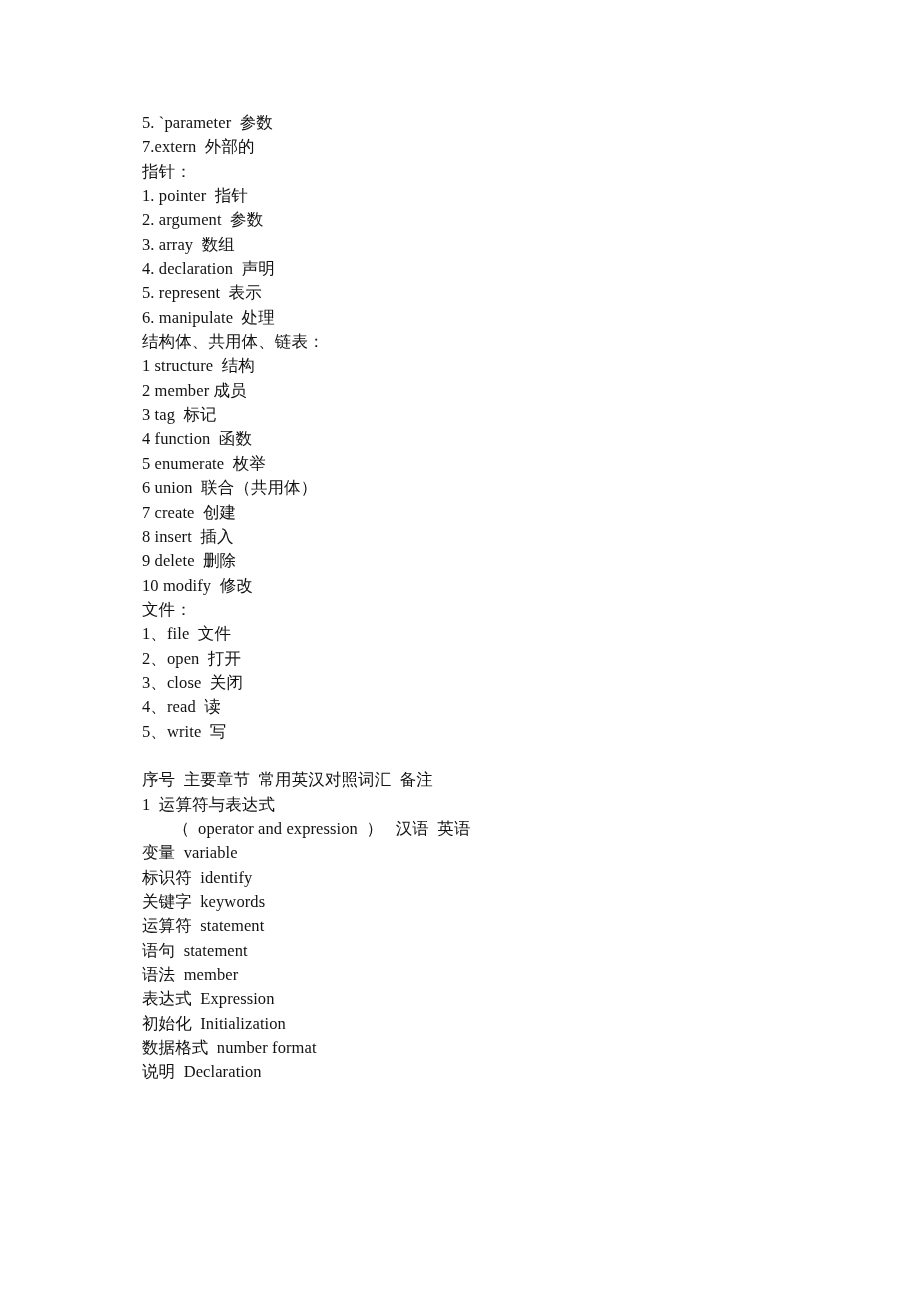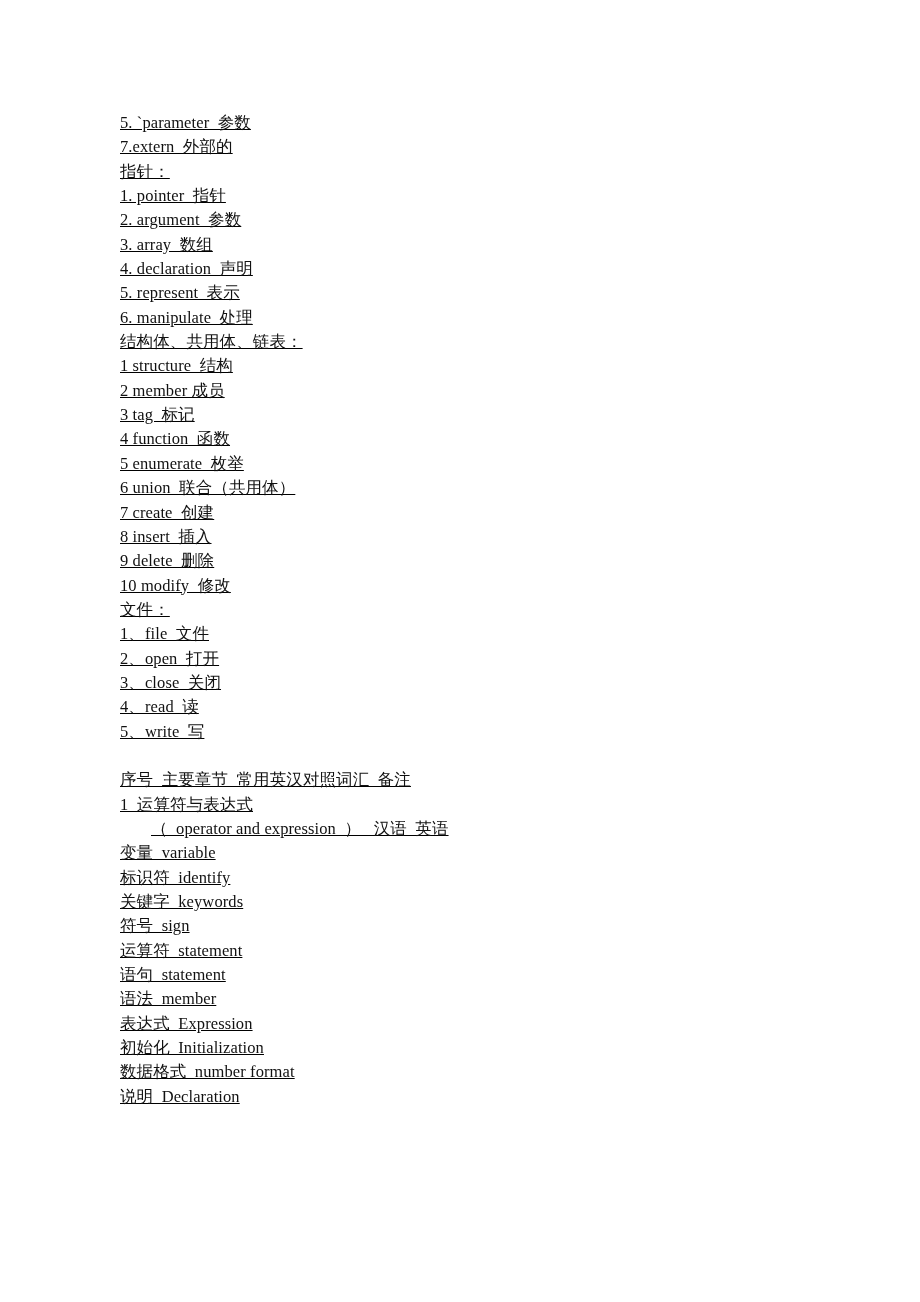--- a/index.html
+++ b/index.html
@@ -15,24 +15,23 @@
   .page {
     position: relative;
     width: 920px;
     height: 1302px;
     background: #ffffff;
     overflow: hidden;
     box-sizing: border-box;
   }
   .doc-body {
     position: absolute;
-    left: 120px;
+    left: 142px;
     top: 111px;
     width: 680px;
-    text-decoration: underline;
   }
   .line {
     font-size: 16.5px;
     line-height: 24.35px;
     white-space: pre;
     color: #111111;
     letter-spacing: 0.1px;
     -webkit-font-smoothing: antialiased;
   }
   .line.blank {
@@ -80,21 +79,20 @@
     <div class="line">5、write  写</div>
 
     <div class="line blank"></div>
 
     <div class="line">序号  主要章节  常用英汉对照词汇  备注</div>
     <div class="line">1  运算符与表达式</div>
     <div class="line indent-1">（  operator and expression  ）   汉语  英语</div>
     <div class="line">变量  variable</div>
     <div class="line">标识符  identify</div>
     <div class="line">关键字  keywords</div>
-    <div class="line">符号  sign</div>
     <div class="line">运算符  statement</div>
     <div class="line">语句  statement</div>
     <div class="line">语法  member</div>
     <div class="line">表达式  Expression</div>
     <div class="line">初始化  Initialization</div>
     <div class="line">数据格式  number format</div>
     <div class="line">说明  Declaration</div>
 
   </div>
 </div>

